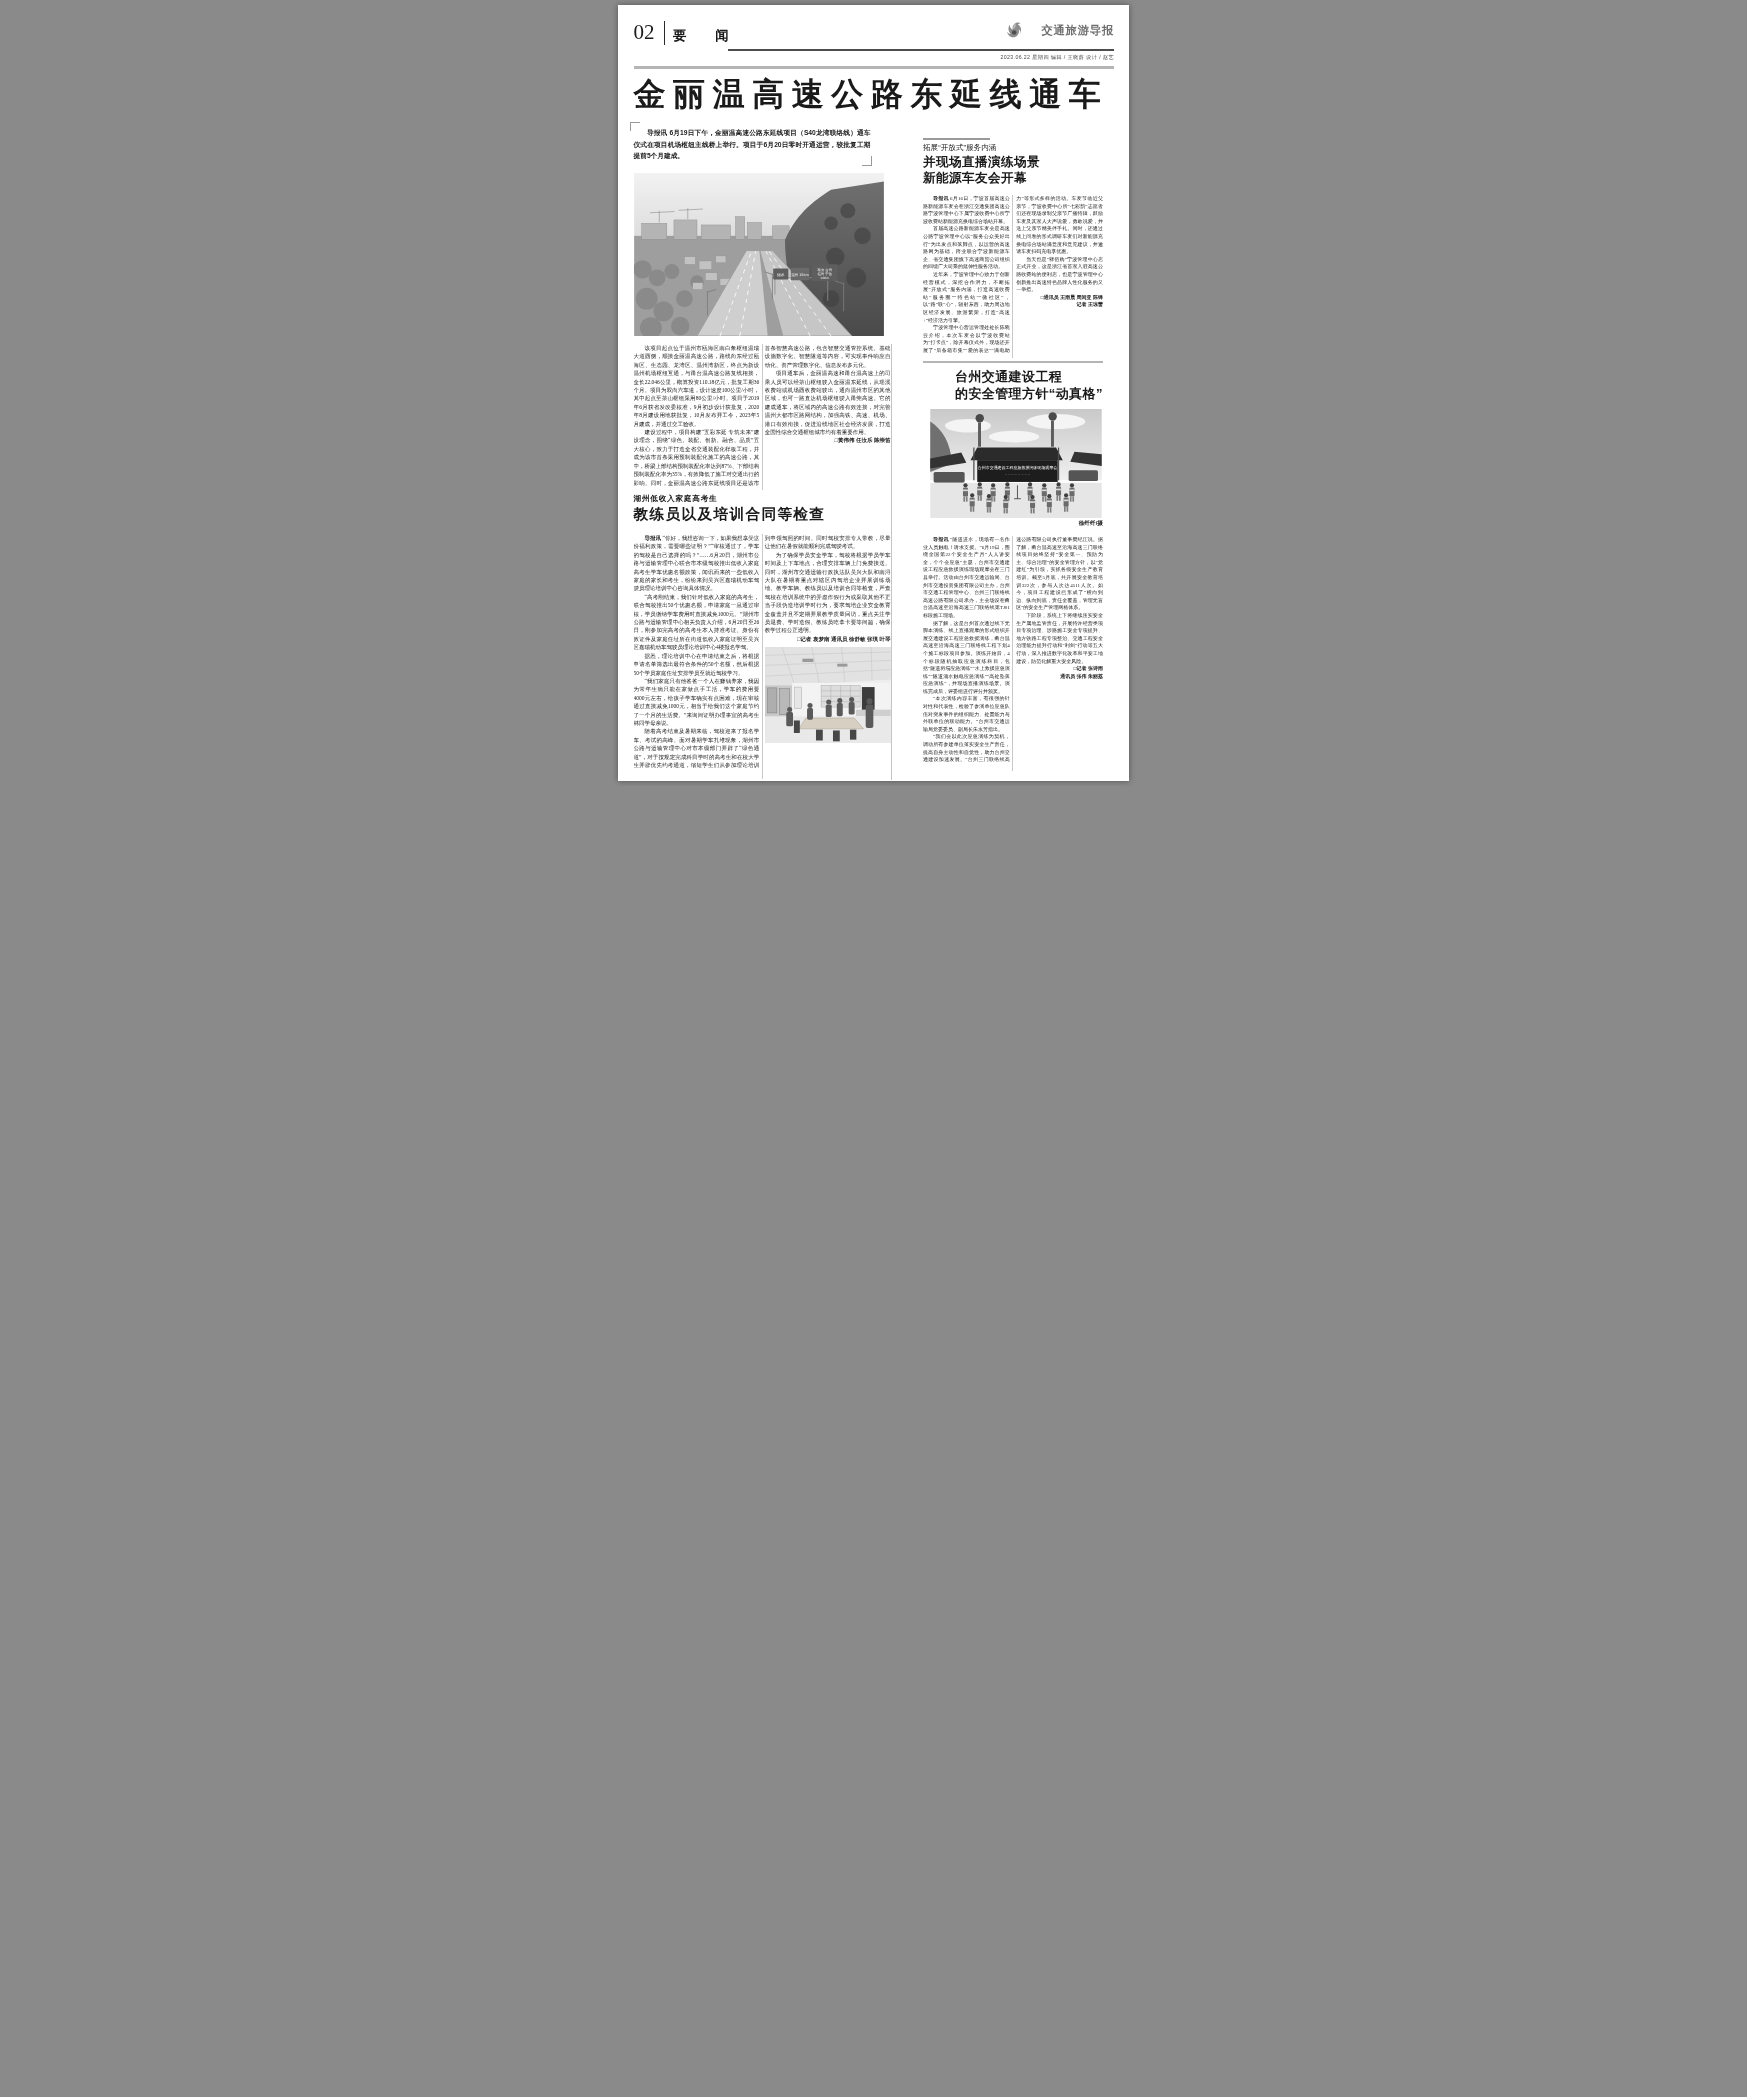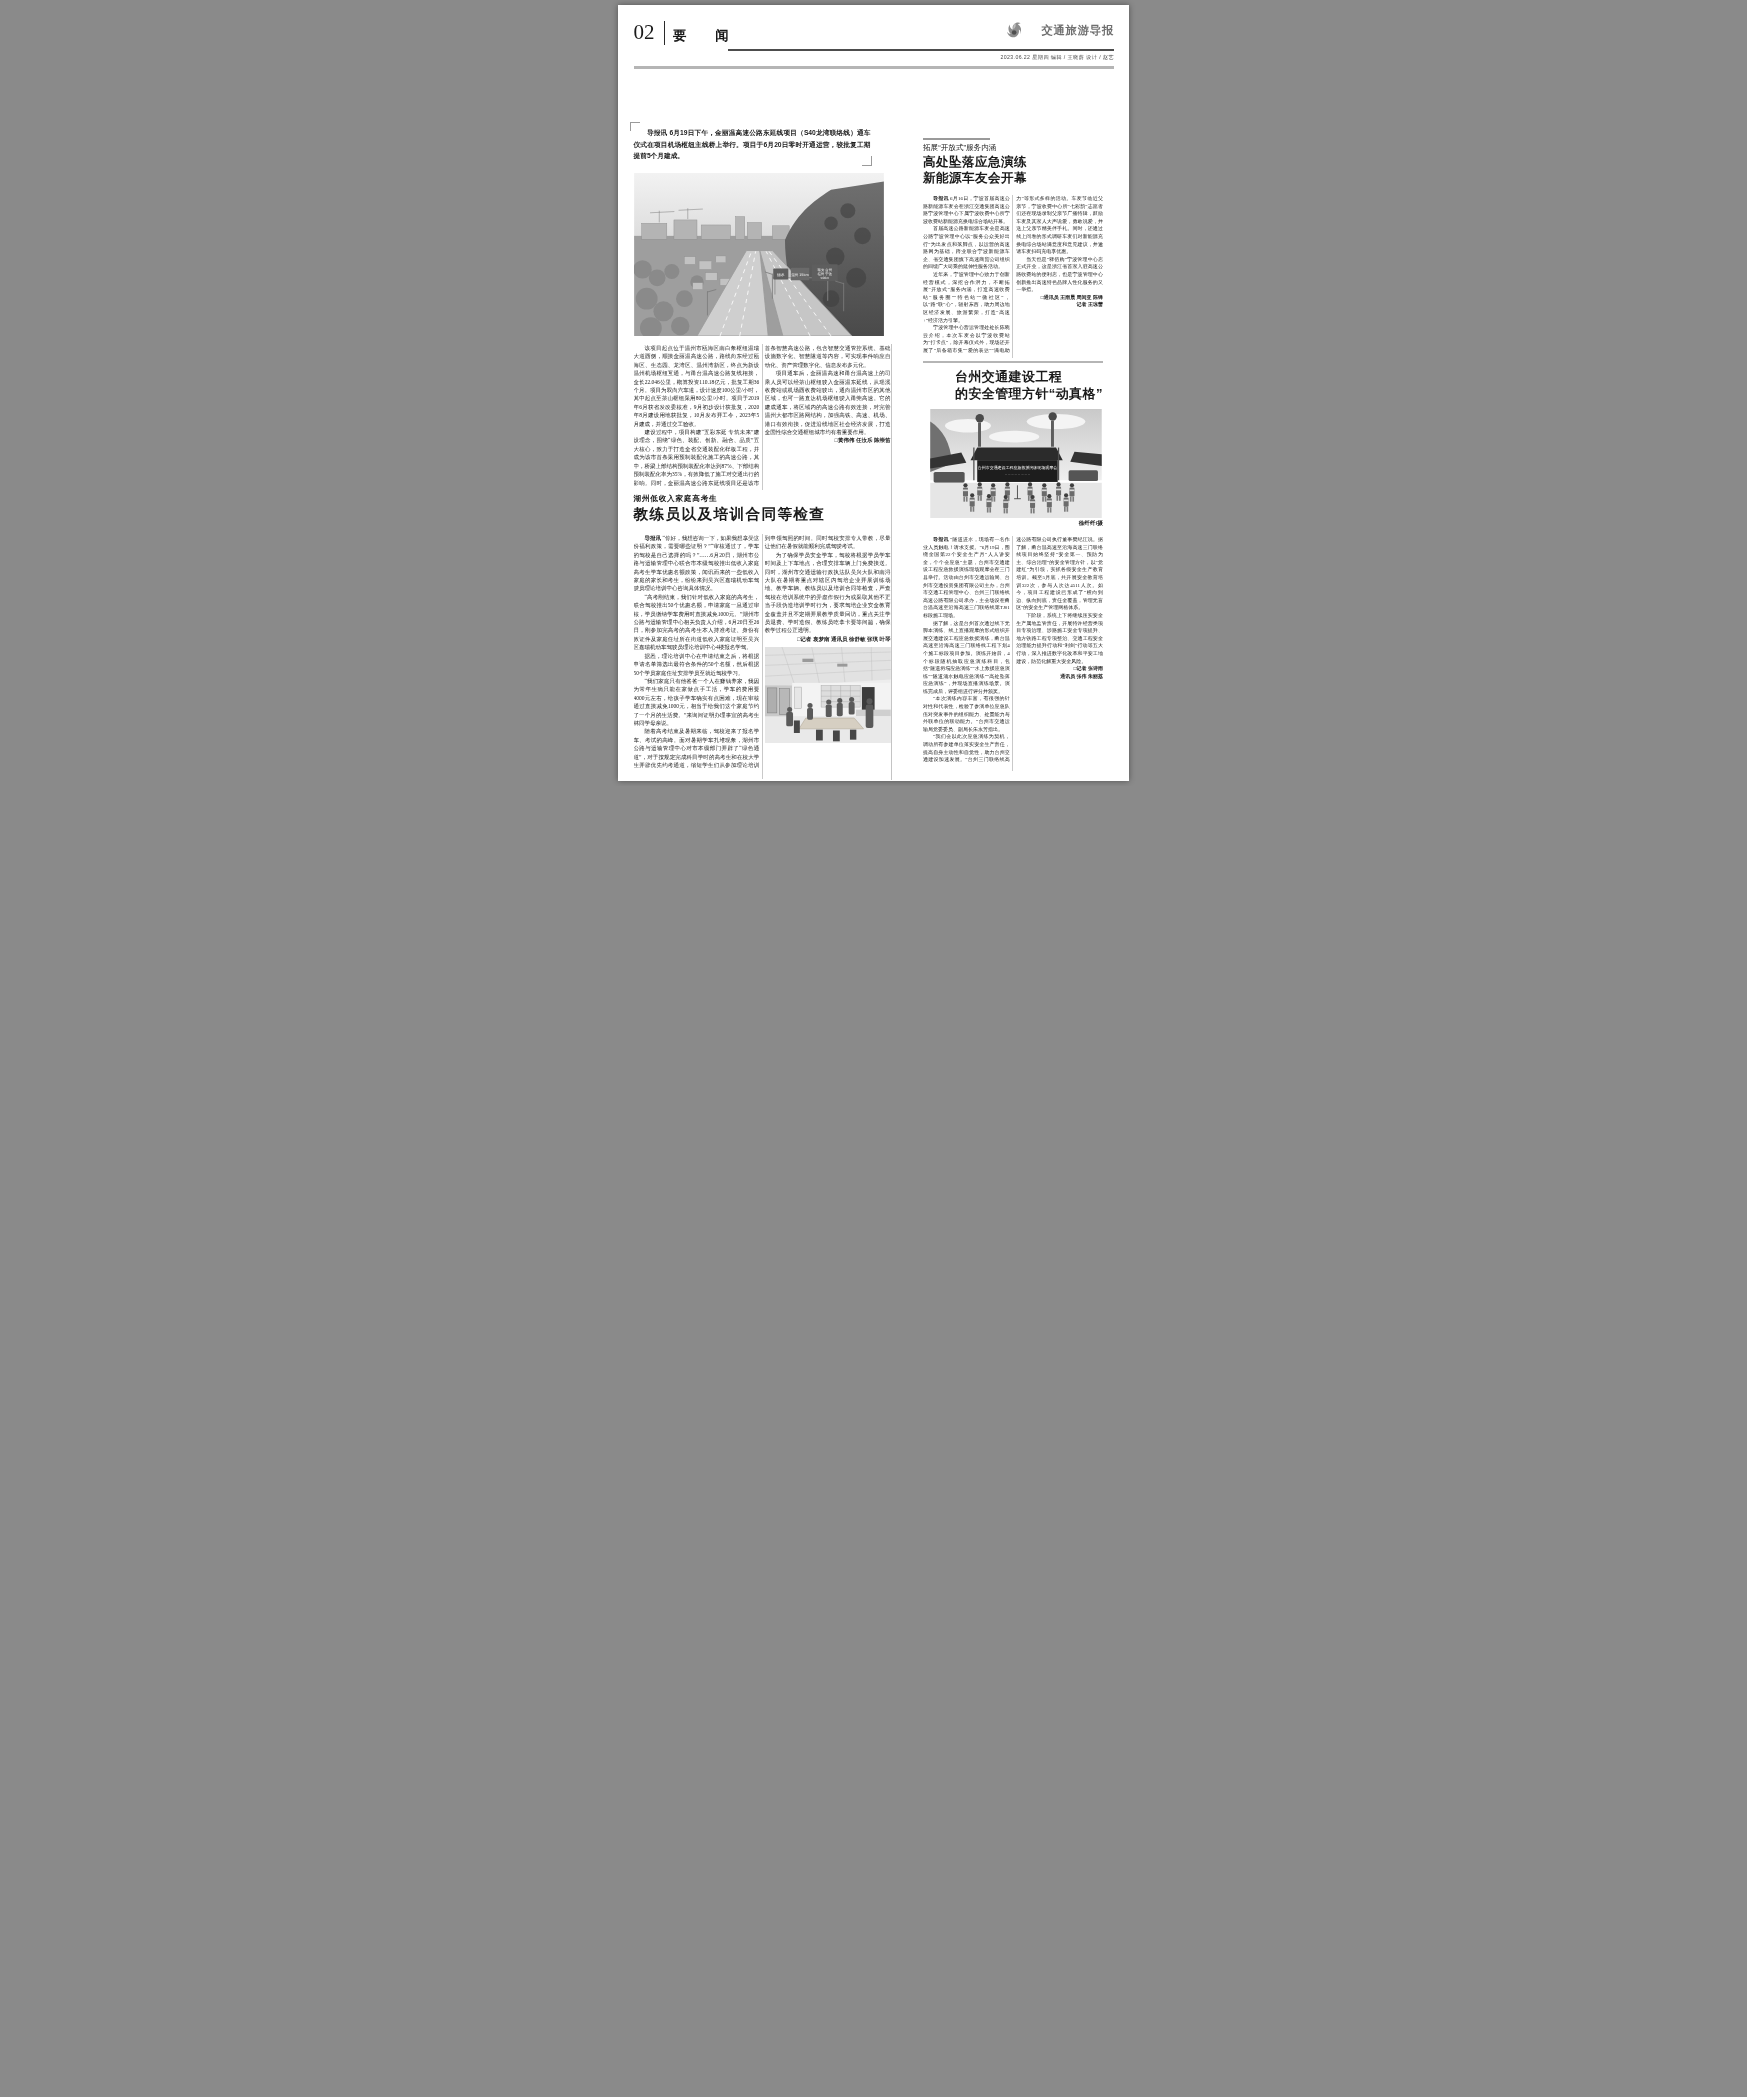--- a/index.html
+++ b/index.html
@@ -75,20 +75,21 @@
         <path d="M20 3 C15 7 14 12 15.5 17 C20 14 22 8 20 3 Z" fill="#bdbdbd"></path>
       </svg>
     </span>
     <span class="masthead-name hei">交通旅游导报</span>
   </div>
 
   <div class="abs rule-dark"></div>
   <div class="abs dateline hei">2023.06.22 星期四  编辑 / 王晓蔚  设计 / 赵艺</div>
   <div class="abs rule-light"></div>
 
+  <div class="abs headline hei">金丽温高速公路东延线通车</div>
 
   <div class="abs lead hei">
     <span class="corner corner-tl"></span>
     <span class="corner corner-br"></span>
     <p><b>导报讯</b><span> 6月19日下午，金丽温高速公路东延线项目（S40龙湾联络线）通车仪式在项目机场枢纽主线桥上举行。项目于6月20日零时开通运营，较批复工期提前5个月建成。</span></p>
   </div>
 
   <div class="abs photo1">
     <svg width="250" height="163" viewBox="0 0 596 389">
       <defs>
@@ -266,21 +267,21 @@
           <circle cx="106" cy="140" r="6"></circle>
             <rect x="99" y="146" width="14" height="28" rx="4"></rect>
         </g>
       </svg>
     </div>
   </div>
 
   <div class="abs art2-toprule"></div>
   <div class="abs art2-kicker hei">拓展“开放式”服务内涵</div>
   <div class="abs art2-title hei">
-    <div>高处坠落应急演练</div>
+    <div>并现场直播演练场景</div>
     <div>新能源车友会开幕</div>
   </div>
 
   <div class="abs art2-body body-cols">
     <p><b>导报讯</b><span> 6月16日，宁波首届高速公路新能源车友会在浙江交通集团高速公路宁波管理中心下属宁波收费中心所宁波收费站新能源充换电综合场站开幕。</span></p>
     <p>首届高速公路新能源车友会是高速公路宁波管理中心以“服务公众美好出行”为出发点和落脚点，以运营的高速路网为基础，跨业联合宁波新能源车企、省交通集团旗下高速商贸公司组织的回馈广大司乘的延伸性服务活动。</p>
     <p>近年来，宁波管理中心致力于创新经营模式，深挖合作潜力，不断拓展“开放式”服务内涵，打造高速收费站“服务圈”“特色站”“微社区”，以“路”联“心”，辐射东西，助力周边地区经济发展、旅游繁荣，打造“高速+”经济活力引擎。</p>
     <p>宁波管理中心营运管理处处长陈晓云介绍，本次车友会以宁波收费站为“打卡点”，除开幕仪式外，现场还开展了“后备箱市集”“爱的表达”“满电助力”等形式多样的活动。车友节临近父亲节，宁波收费中心所“七彩韵”志愿者们还在现场录制父亲节广播特辑，鼓励车友及其家人大声说爱，勇敢说爱，并送上父亲节精美伴手礼。同时，还通过线上问卷的形式调研车友们对新能源充换电综合场站满意度和意见建议，并邀请车友扫码充电享优惠。</p>
     <p>当天也是“驿佰购”宁波管理中心店正式开业，这是浙江省首家入驻高速公路收费站的便利店，也是宁波管理中心创新推出高速特色品牌人性化服务的又一举措。</p>
     <p class="byline">□通讯员 王雨晨 周闰亚 陈锋</p>

